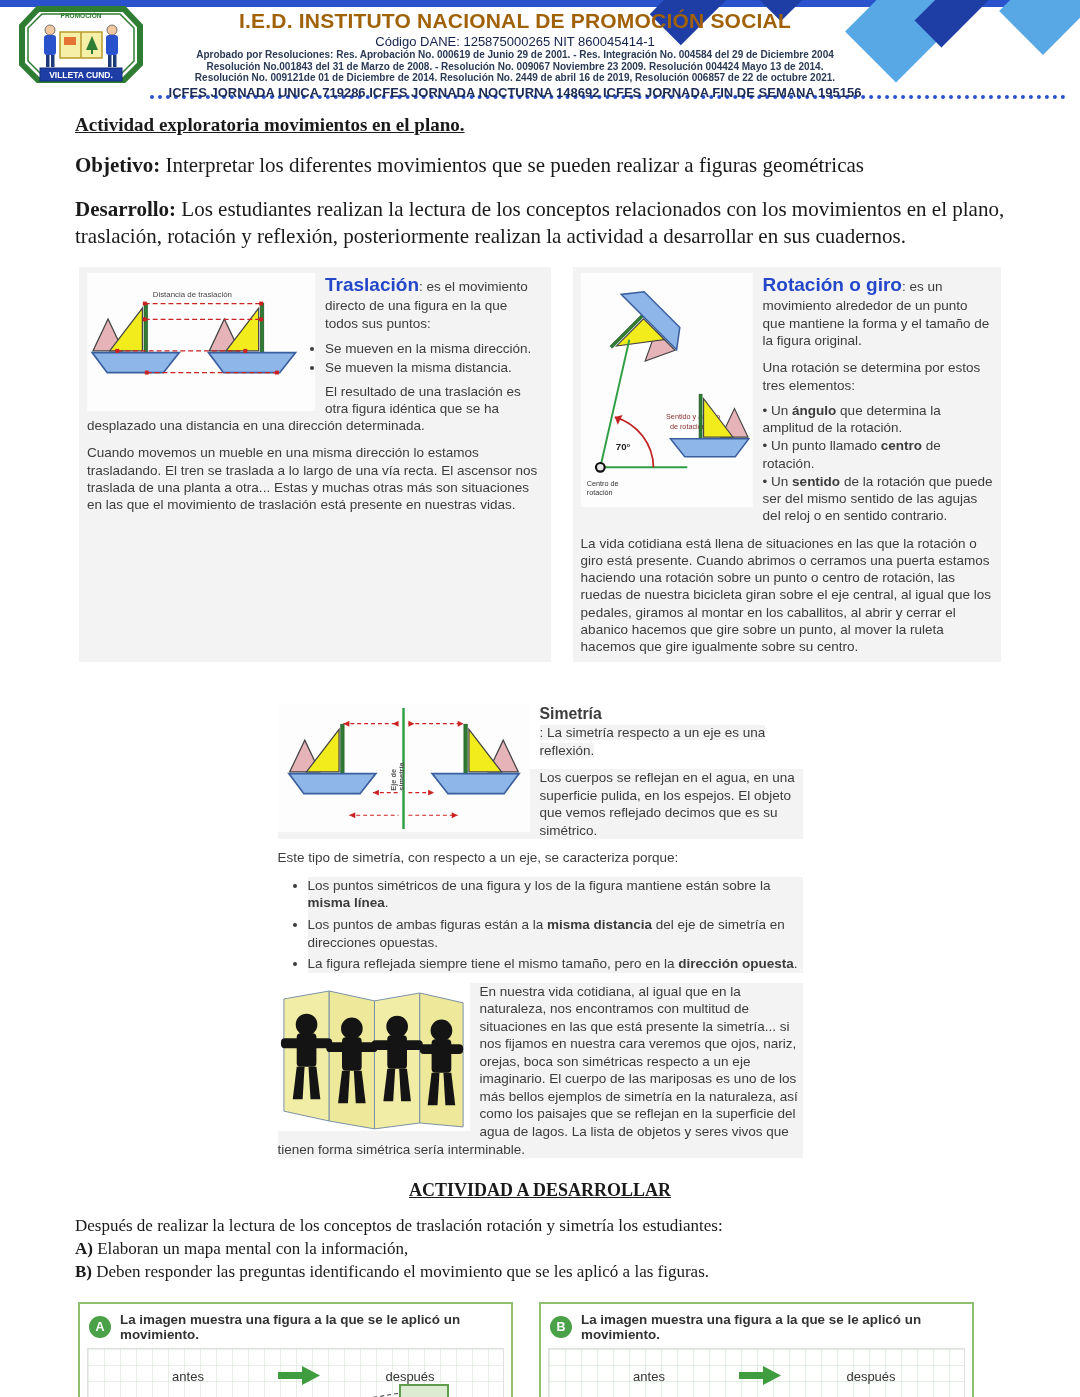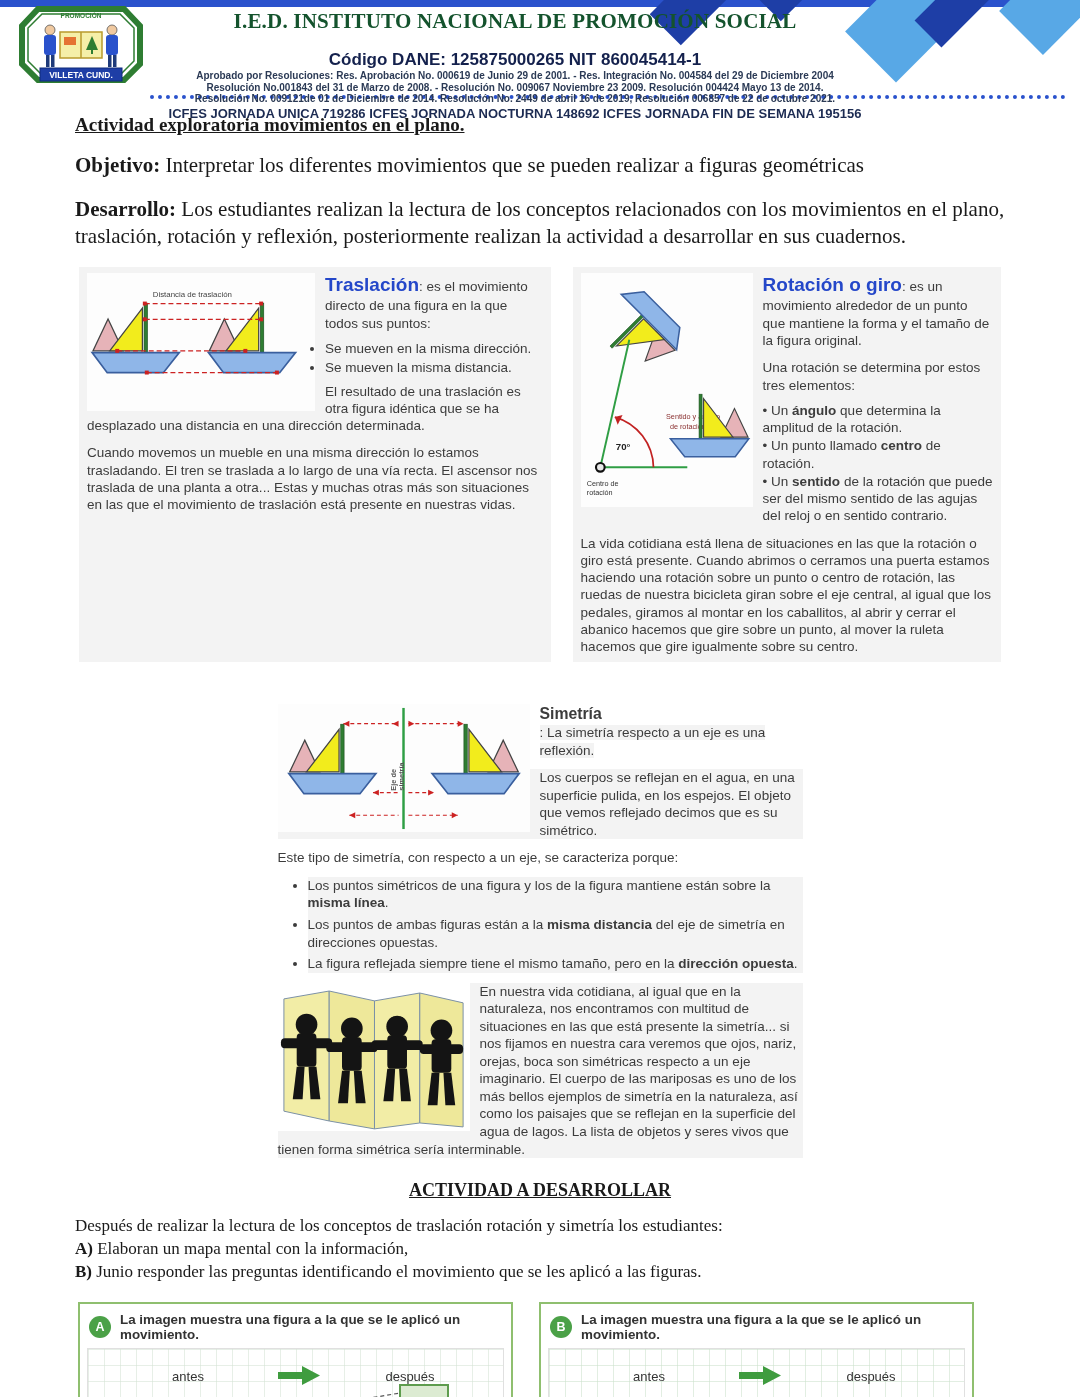--- a/index.html
+++ b/index.html
@@ -15,22 +15,22 @@
   .chev.d1 { background:#1e3ea6; left:648px; top:-34px; width:118px; height:44px; }
   .chev.d2 { background:#1e3ea6; left:748px; top:-58px; width:118px; height:44px; }
   .chev.l1 { background:#58a8e6; left:842px; top:-48px; width:195px; height:72px; }
   .chev.d3 { background:#1e3ea6; left:916px; top:-14px; width:82px;  height:38px; }
   .chev.l2 { background:#58a8e6; left:1002px; top:-44px; width:130px; height:62px; }
   .logo { position:absolute; left:18px; top:6px; }
   .header-text {
     margin-left:150px; width:730px; text-align:center;
     font-family:"Liberation Sans", sans-serif; padding-top:9px; position:relative; z-index:2;
   }
-  .school-name { color:#14532d; font-weight:bold; font-size:21px; letter-spacing:0.2px;font-family:Liberation Serif, serif; }
-  .dane { color:#14214d; font-weight:bold; font-size:17px; margin-top:16px; }
+  .school-name { color:#a16207; font-weight:bold; font-size:21px; letter-spacing:0.2px; }
+  .dane { color:#14214d; font-weight:normal; font-size:13px; margin-top:1px; }
   .res  { color:#2b3a55; font-weight:bold; font-size:10px; line-height:11.5px; }
   .icfes{ color:#1c2b52; font-weight:bold; font-size:13px; margin-top:1px; }
   .dots { margin:3px 14px 0 150px; border-top:4px dotted #2a52cc; height:0; }
   
   .doc { padding: 0 75px; }
   .title { text-align:left; font-weight:bold; font-size:19px; margin-top:15px; }
   .title span { text-decoration: underline; }
   .para { font-size:21px; line-height:1.32; margin-top:16px; }
   .para b { font-weight:bold; }
   
@@ -268,21 +268,21 @@
           </g>
       </g>
     </svg>
     <div class="txtbg">En nuestra vida cotidiana, al igual que en la naturaleza, nos encontramos con multitud de situaciones en las que está presente la simetría... si nos fijamos en nuestra cara veremos que ojos, nariz, orejas, boca son simétricas respecto a un eje imaginario. El cuerpo de las mariposas es uno de los más bellos ejemplos de simetría en la naturaleza, así como los paisajes que se reflejan en la superficie del agua de lagos. La lista de objetos y seres vivos que tienen forma simétrica sería interminable.</div>
   </div>
 
   <div class="act-head"><span>ACTIVIDAD A DESARROLLAR</span></div>
   <div class="act-intro">
     <div>Después de realizar la lectura de los conceptos de traslación rotación y simetría los estudiantes:</div>
     <div><b>A)</b><span> Elaboran un mapa mental con la información,</span></div>
-    <div><b>B)</b><span> Junio responder las preguntas identificando el movimiento que se les aplicó a las figuras.</span></div>
+    <div><b>B)</b><span> Deben responder las preguntas identificando el movimiento que se les aplicó a las figuras.</span></div>
   </div>
 </div>
 
 <div class="activity-row">
 
   <div class="act-card">
     <div class="head">
       <div class="letter">A</div>
       <div class="instr">La imagen muestra una figura a la que se le aplicó un movimiento.</div>
     </div>

